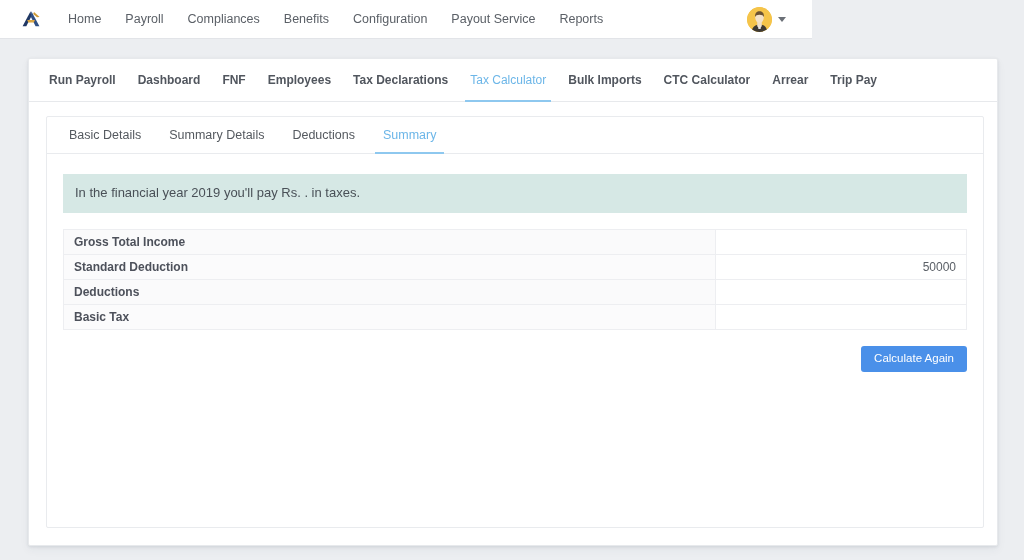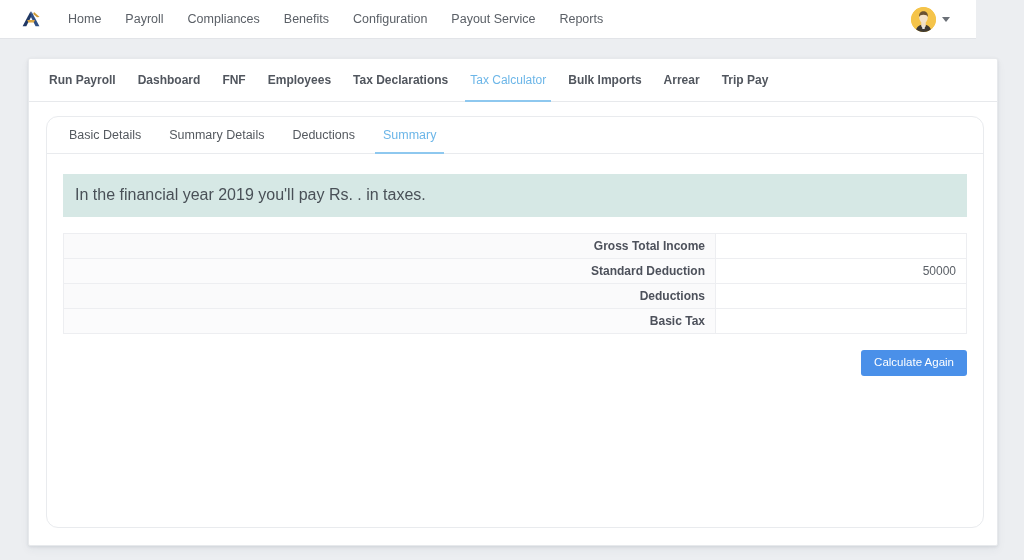--- a/index.html
+++ b/index.html
@@ -14,21 +14,21 @@
     font-family: "Liberation Sans", sans-serif;
     background: #eceef1;
     color: #4a4a56;
     -webkit-font-smoothing: antialiased;
   }
 
   
   .topbar {
     position: absolute;
     top: 0; left: 0;
-    width: 976px;
+    width: 812px;
     height: 39px;
     background: #ffffff;
     border-bottom: 1px solid #e2e4e8;
     display: flex;
     align-items: center;
   }
 
   .brand {
     width: 47px;
     display: flex;
@@ -121,21 +121,21 @@
 
   
   .inner-card {
     position: absolute;
     left: 17px;
     top: 57px;
     width: 938px;
     height: 412px;
     background: #ffffff;
     border: 1px solid #e9ebee;
-    border-radius: 12px;
+    border-radius: 2px;
   }
 
   .innertabs {
     height: 37px;
     border-bottom: 1px solid #e9ebee;
     display: flex;
     align-items: stretch;
     padding-left: 8px;
   }
   .innertabs .itab {
@@ -156,21 +156,21 @@
     height: 2px;
     background: #8ec8ef;
   }
 
   
   .panel-body { padding: 20px 16px 0 16px; }
 
   .notice {
     background: #d6e8e5;
     color: #495057;
-    font-size: 16px;
+    font-size: 13px;
     line-height: 1.3;
     padding: 11px 12px;
     margin-bottom: 16px;
   }
 
   
   .summary-table {
     width: 100%;
     border-collapse: collapse;
     border: 1px solid #edeef1;
@@ -182,21 +182,21 @@
   .summary-table td {
     border-bottom: 1px solid #edeef1;
     font-size: 12px;
     padding: 0 10px;
     vertical-align: middle;
     text-align: right;
   }
   .summary-table tr:last-child td { border-bottom: none; }
   .summary-table td.label-cell {
     width: 652px;
-    text-align: right;
+    text-align: left;
     font-weight: bold;
     color: #4d515b;
     background: #fafafb;
     border-right: 1px solid #edeef1;
   }
   .summary-table tr:nth-child(even) td.label-cell { background: #fbfbfc; }
   .summary-table td.value-cell {
     color: #5a5f66;
     background: #ffffff;
     padding-left: 9px;
@@ -265,20 +265,21 @@
 <div class="outer-card">
 
   <div class="subnav">
     <div class="tab">Run Payroll</div>
     <div class="tab">Dashboard</div>
     <div class="tab">FNF</div>
     <div class="tab">Employees</div>
     <div class="tab">Tax Declarations</div>
     <div class="tab active">Tax Calculator</div>
     <div class="tab">Bulk Imports</div>
+    <div class="tab">CTC Calculator</div>
     <div class="tab">Arrear</div>
     <div class="tab">Trip Pay</div>
   </div>
 
   <div class="inner-card">
 
     <div class="innertabs">
       <div class="itab">Basic Details</div>
       <div class="itab">Summary Details</div>
       <div class="itab">Deductions</div>

